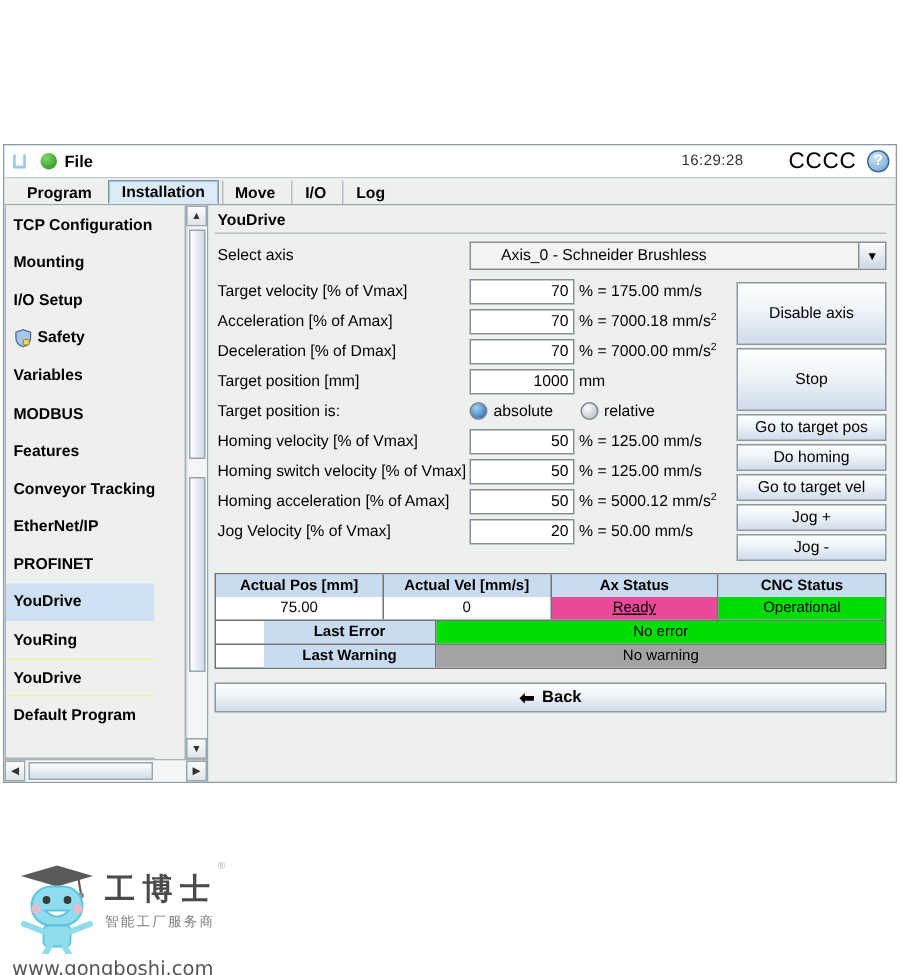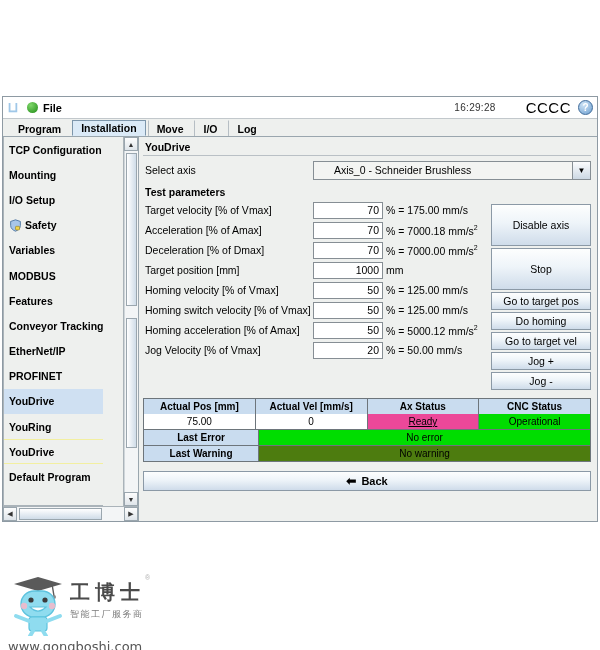--- a/index.html
+++ b/index.html
@@ -202,21 +202,21 @@
   .st-cell {
     flex:1 1 0; height:15px; border-right:1px solid #6d757b;
     display:flex; align-items:center; justify-content:center;
     font-size:10px; white-space:nowrap; overflow:hidden;
   }
   .st-cell:last-child { border-right:none; }
   .st-head { background:#c9dcef; font-weight:bold; }
   .st-val { background:#ffffff; }
   .st-yellow { background:#ec4899;text-decoration:underline; }
   .st-green { background:#00dd00; }
-  .st-label { background:#c9dcef; font-weight:bold; flex:0 0 25.8%; }
+  .st-label { background:#c9dcef; font-weight:bold; flex:0 0 25.8%;margin-left:32px; }
   .st-wide { flex:1 1 auto; background:#00dd00; }
   .st-border-top { border-top:1px solid #6d757b; }
 
   .back-btn {
     margin-top:9px; height:20px;
     background:linear-gradient(#fdfefe 0%, #eef4f9 45%, #cfdcea 100%);
     border:1px solid #8b99a6;
     display:flex; align-items:center; justify-content:center;
     font-size:11px; font-weight:bold; gap:5px;
   }
@@ -339,21 +339,20 @@
       <div class="panel-title">YouDrive</div>
 
       <div class="selrow">
         <div class="row-label">Select axis</div>
         <div class="combo">
           <span>Axis_0 - Schneider Brushless</span>
           <span class="combo-arrow">▼</span>
         </div>
       </div>
 
-      <div class="section-head">Test parameters</div>
 
       <div class="form-area">
         <div class="form-col" id="formcol">
             <div class="row">
               <div class="row-label">Target velocity [% of Vmax]</div>
               <div class="num-input">70</div>
               <div class="unit"><span>% = 175.00 mm/s</span></div>
             </div>
             <div class="row">
               <div class="row-label">Acceleration [% of Amax]</div>
@@ -362,20 +361,31 @@
             </div>
             <div class="row">
               <div class="row-label">Deceleration [% of Dmax]</div>
               <div class="num-input">70</div>
               <div class="unit"><span>% = 7000.00 mm/s</span><sup>2</sup></div>
             </div>
             <div class="row">
               <div class="row-label">Target position [mm]</div>
               <div class="num-input">1000</div>
               <div class="unit"><span>mm</span></div>
+            </div>
+            <div class="radio-row">
+              <div class="row-label">Target position is:</div>
+              <div class="radio">
+                <span class="radio-dot on"></span>
+                <span>absolute</span>
+              </div>
+              <div class="radio">
+                <span class="radio-dot off"></span>
+                <span>relative</span>
+              </div>
             </div>
             <div class="row">
               <div class="row-label">Homing velocity [% of Vmax]</div>
               <div class="num-input">50</div>
               <div class="unit"><span>% = 125.00 mm/s</span></div>
             </div>
             <div class="row">
               <div class="row-label">Homing switch velocity [% of Vmax]</div>
               <div class="num-input">50</div>
               <div class="unit"><span>% = 125.00 mm/s</span></div>
@@ -414,21 +424,21 @@
             <div class="st-cell st-val">0</div>
             <div class="st-cell st-yellow">Ready</div>
             <div class="st-cell st-green">Operational</div>
           </div>
           <div class="st-row st-border-top">
             <div class="st-cell st-label">Last Error</div>
             <div class="st-cell st-wide" style="background: rgb(0, 221, 0);">No error</div>
           </div>
           <div class="st-row st-border-top">
             <div class="st-cell st-label">Last Warning</div>
-            <div class="st-cell st-wide" style="background: #4d7c0f;">No warning</div>
+            <div class="st-cell st-wide" style="background: #a3a3a3;">No warning</div>
           </div>
         </div>
 
       <div class="back-btn">
         <span class="back-arrow">⬅</span>
         <span>Back</span>
       </div>
     </div>
 
   </div>

